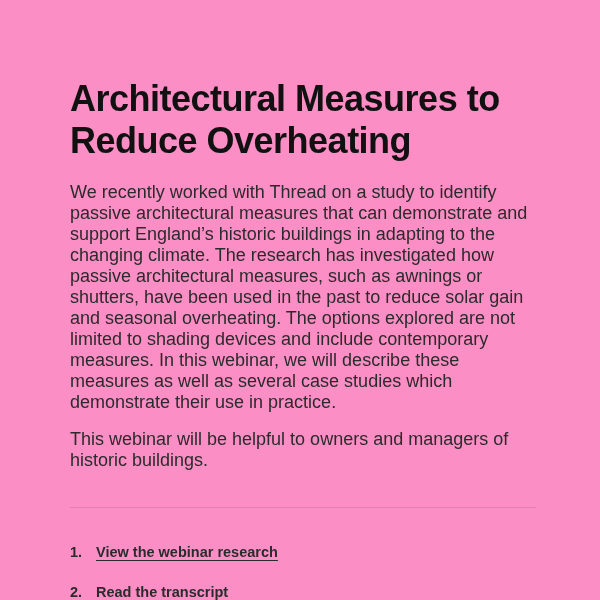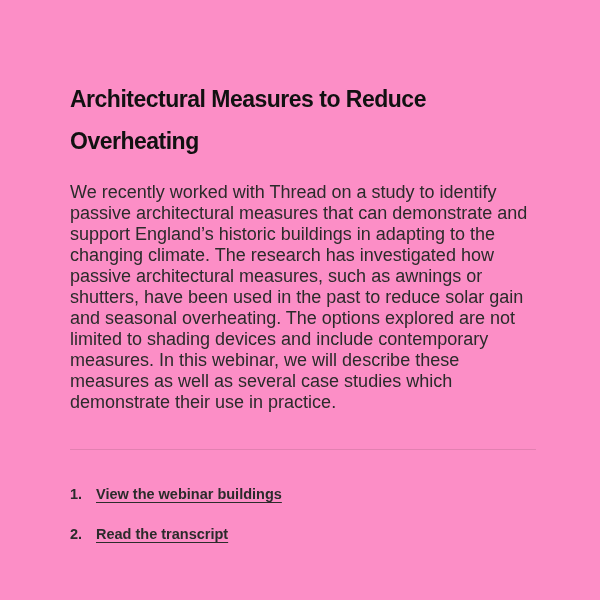--- a/index.html
+++ b/index.html
@@ -14,21 +14,21 @@
   body{
     background:var(--background);
     font-family:"Liberation Sans","DejaVu Sans",sans-serif;
     overflow:hidden;
   }
   .page{
     width:600px;height:600px;
     padding:78px 64px 0 70px;
   }
   h1.page-title{
-    font-size:23px;
+    font-size:36px;
     line-height:42px;
     font-weight:700;
     letter-spacing:-0.5px;
     color:var(--heading-color);
     margin-bottom:20px;
   }
   p.body-text{
     font-size:18px;
     line-height:21px;
     color:var(--body-color);
@@ -67,27 +67,28 @@
 </style>
 </head>
 <body>
 
 <div class="page">
 
   <h1 class="page-title">Architectural Measures to Reduce Overheating</h1>
 
   <p class="body-text">We recently worked with Thread on a study to identify passive architectural measures that can demonstrate and support England’s historic buildings in adapting to the changing climate. The research has investigated how passive architectural measures, such as awnings or shutters, have been used in the past to reduce solar gain and seasonal overheating. The options explored are not limited to shading devices and include contemporary measures. In this webinar, we will describe these measures as well as several case studies which demonstrate their use in practice.</p>
 
+  <p class="body-text">This webinar will be helpful to owners and managers of historic buildings.</p>
 
   <hr class="divider">
 
   <ol class="resource-list">
     <li>
       <span class="list-number">1.</span>
-      <a class="resource-link" href="#">View the webinar buildings</a>
+      <a class="resource-link" href="#">View the webinar research</a>
     </li>
     <li>
       <span class="list-number">2.</span>
       <a class="resource-link" href="#">Read the transcript</a>
     </li>
   </ol>
 
 </div>
 
 </body></html>

